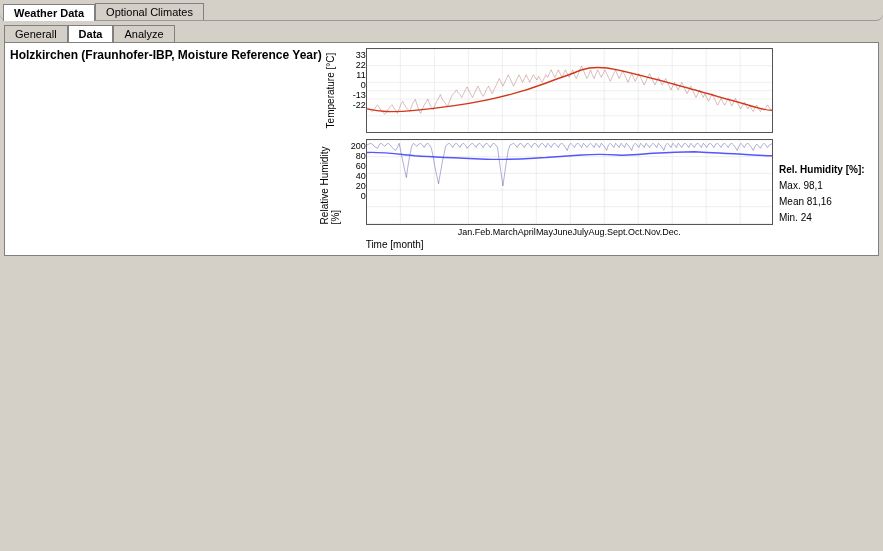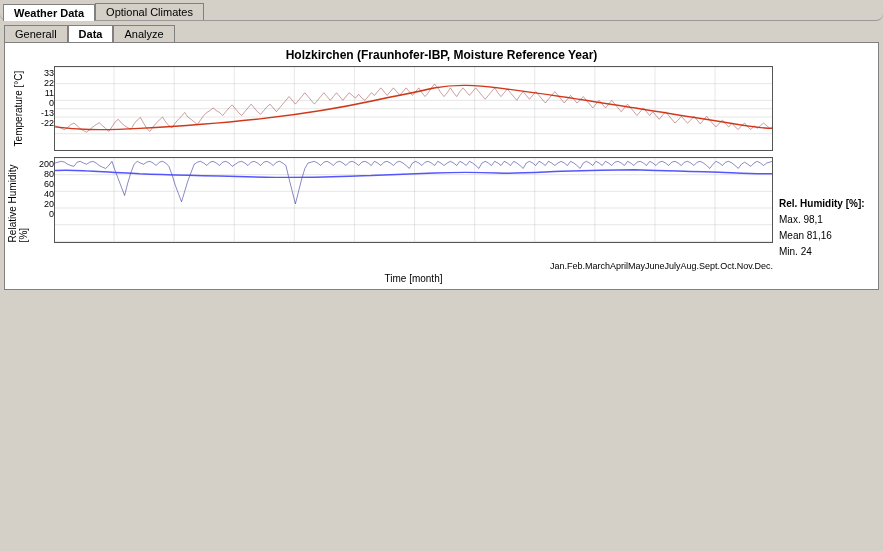--- a/index.html
+++ b/index.html
@@ -61,21 +61,21 @@
     .main-area {
       display: flex;
       background: #fff;
       border: 1px solid #808080;
       margin: 0 4px;
       flex: 1;
     }
 
     .charts-container {
       display: flex;
-      flex-direction: column;
+      flex-direction: row;
       flex: 1;
       padding: 5px;
     }
 
     .chart-title {
       text-align: center;
       font-size: 12px;
       font-weight: bold;
       margin-bottom: 4px;
       color: #000;
@@ -137,28 +137,28 @@
     }
 
     .x-axis-row {
       display: flex;
       margin-left: 44px;
     }
 
     .x-ticks {
       flex: 1;
       display: flex;
-      justify-content: flex-end;
+      justify-content: center;
       font-size: 9px;
       color: #000;
-      padding-top: 18px;
+      padding-top: 2px;
     }
 
     .x-axis-label-row {
-      text-align: center;
+      text-align: left;
       font-size: 10px;
       color: #000;
       margin-top: 2px;
       margin-left: 44px;
     }
 
     .stats-panel {
       width: 100px;
       flex-shrink: 0;
       display: flex;

